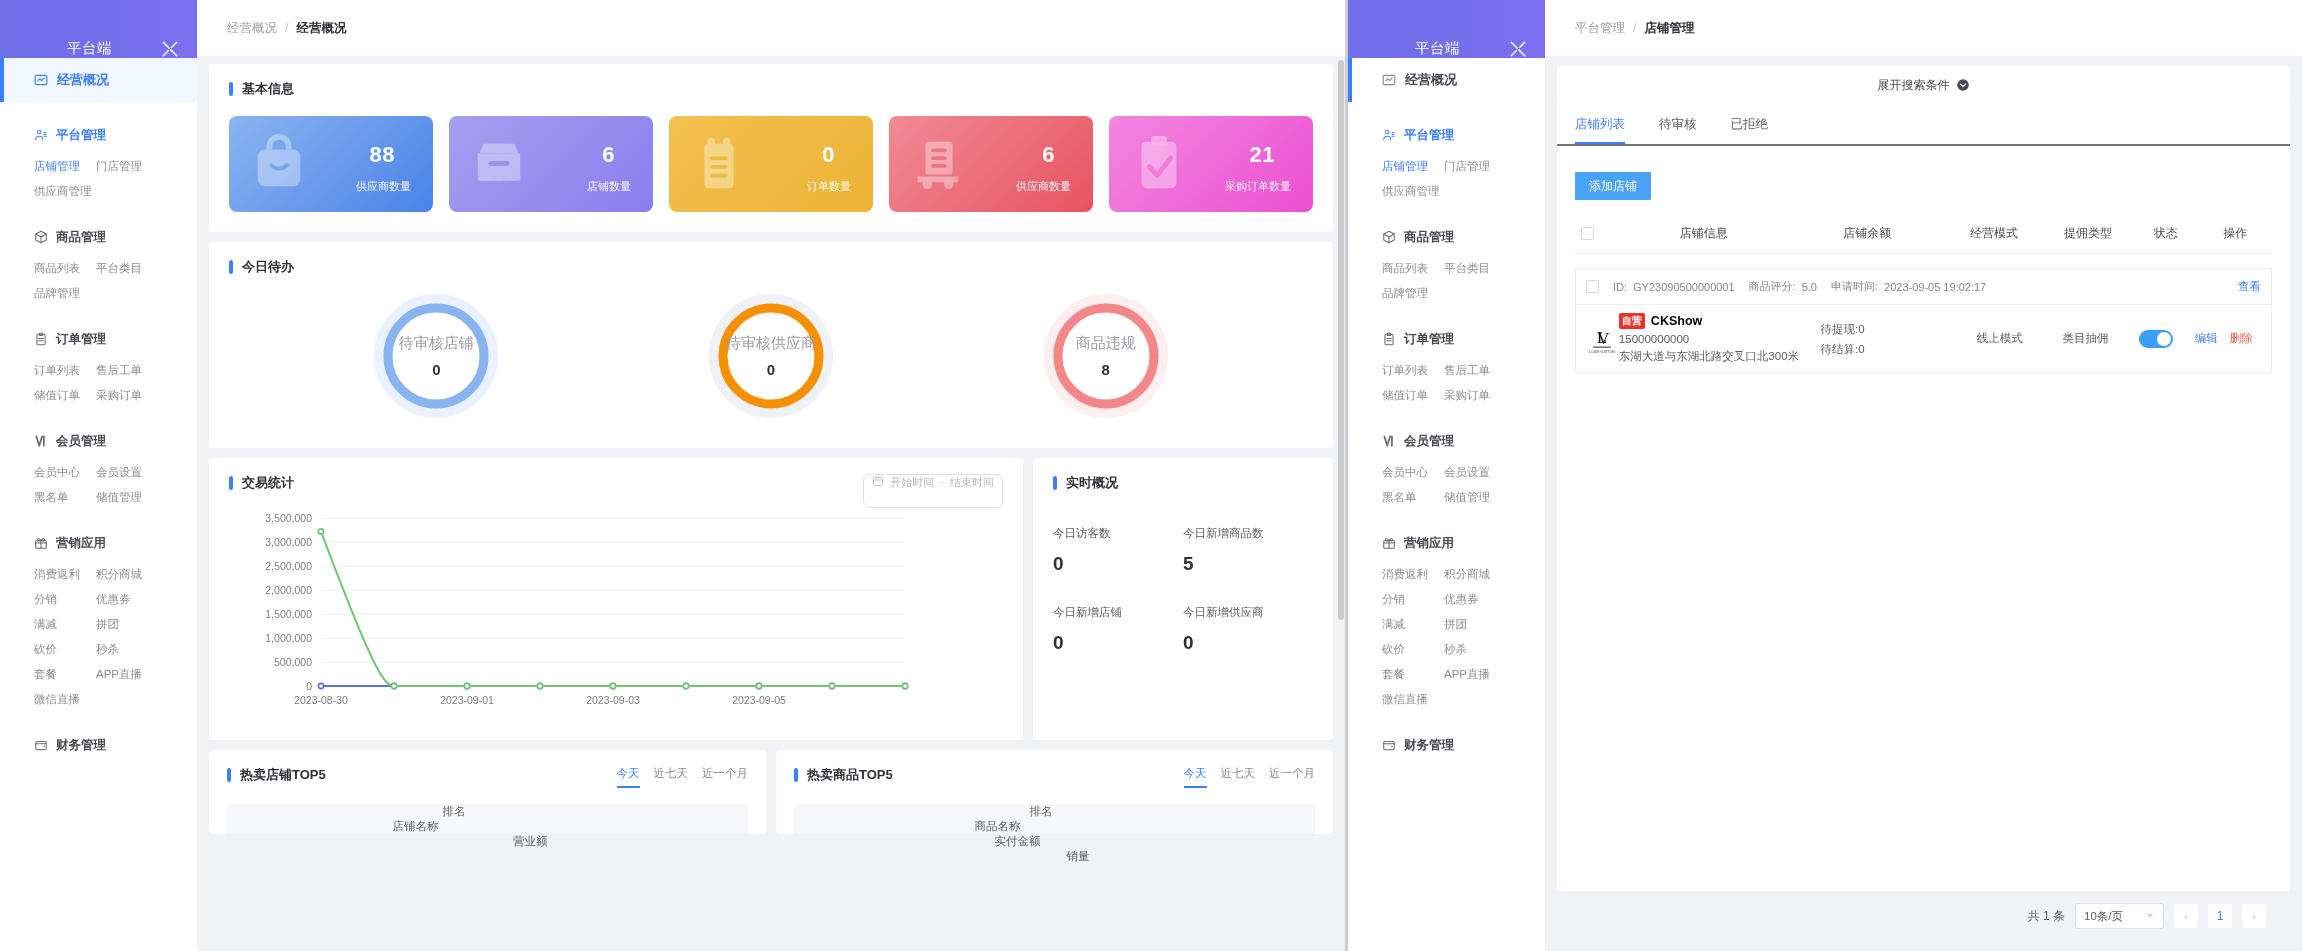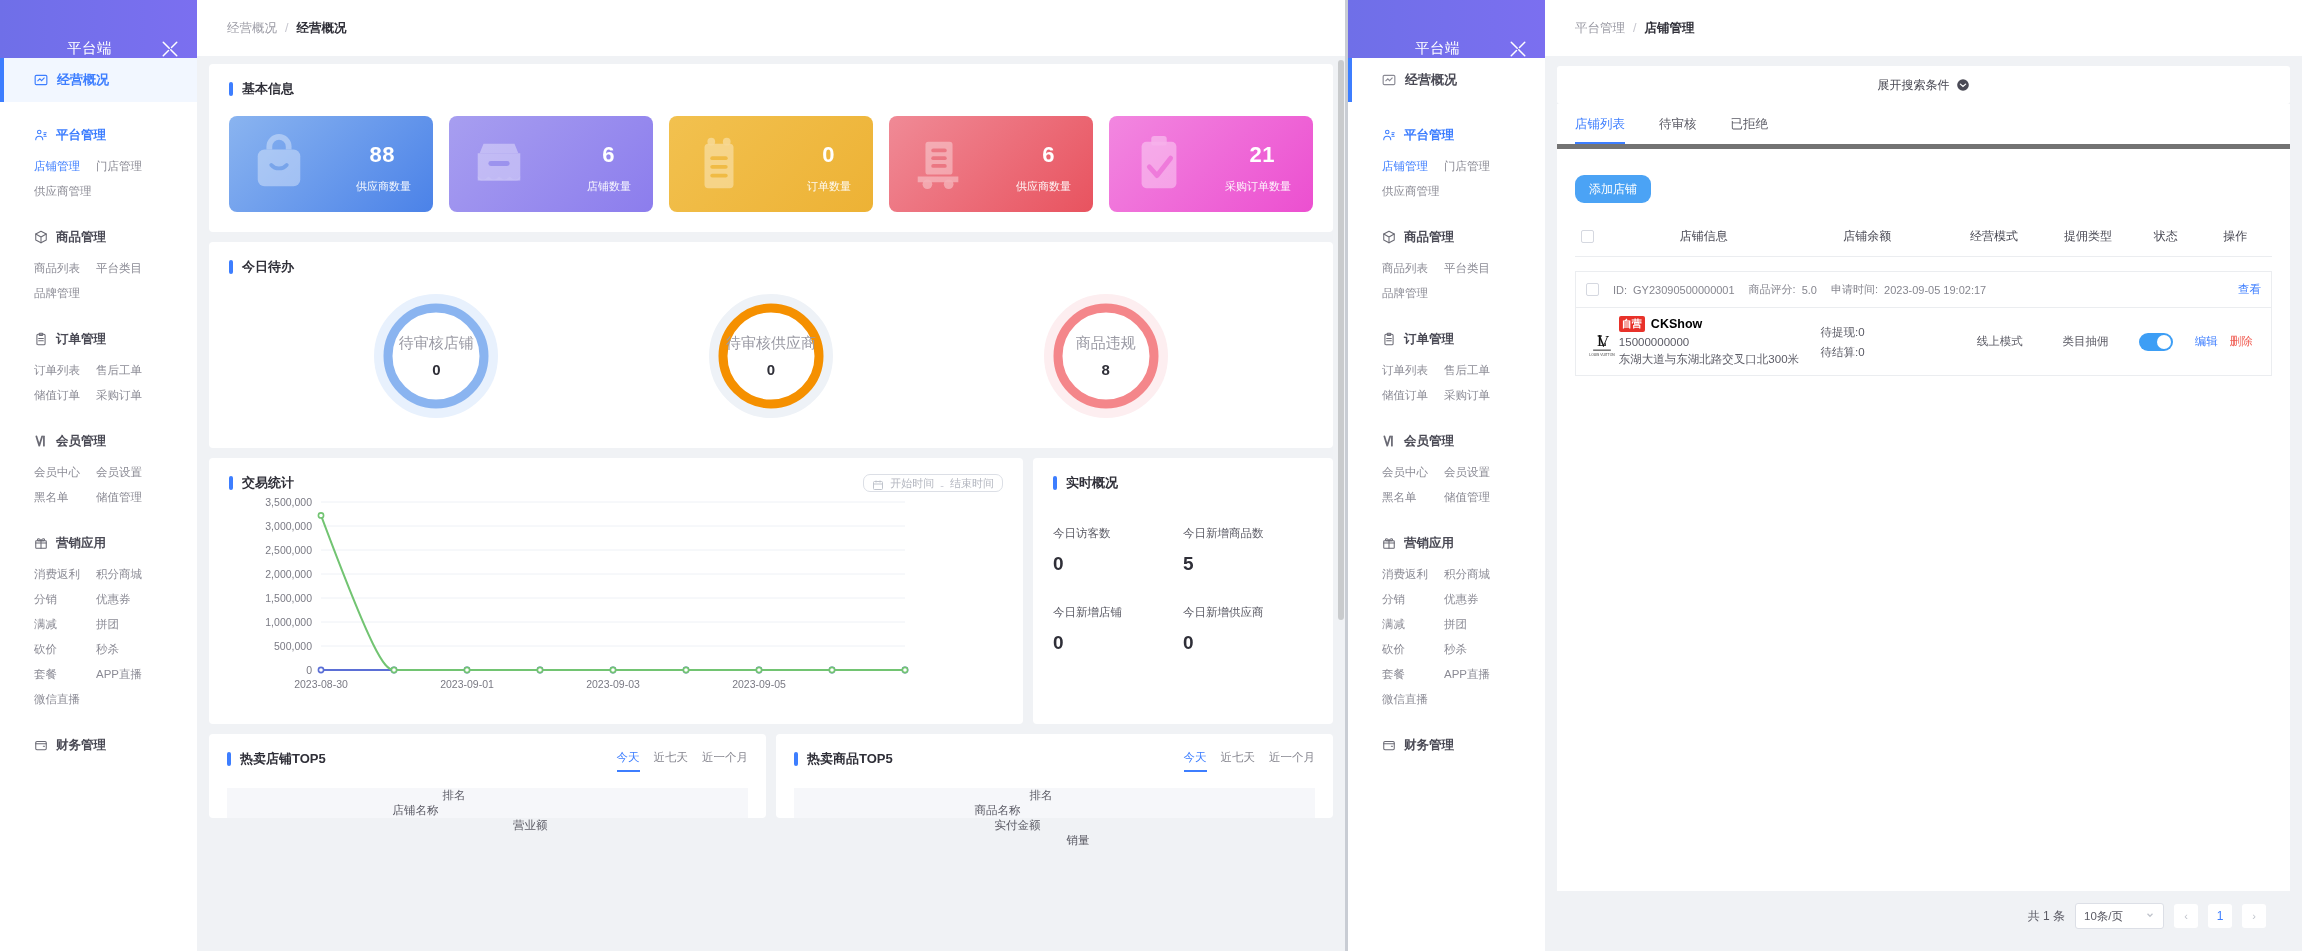--- a/index.html
+++ b/index.html
@@ -75,22 +75,22 @@
   .donut svg { position: absolute; inset: 0; }
   .donut-lab { font-size: 15px; color: #9a9aa4; position: relative; z-index: 2; margin-bottom: 8px; }
   .donut-val { font-size: 15px; font-weight: bold; color: #2f2f38; position: relative; z-index: 2; }
 
   
   .chart-row { display: flex; gap: 10px; margin-bottom: 10px; }
   .chart-card { background: #fff; border-radius: 4px; padding: 16px 20px;
                 flex: 1 1 auto; width: 740px; }
   .side-card  { background: #fff; border-radius: 4px; padding: 16px 20px;
                 width: 300px; flex: 0 0 300px; }
-  .date-picker { display: flex; align-items: flex-end; gap: 6px; border: 1px solid #dcdfe6;
-                 border-radius: 7px; height: 18px; padding: 0 8px; font-size: 11px;
+  .date-picker { display: flex; align-items: flex-start; gap: 6px; border: 1px solid #dcdfe6;
+                 border-radius: 7px; height: 34px; padding: 0 8px; font-size: 11px;
                  color: #b4b7c0; background: #fff; }
   .date-picker .cal { width: 12px; height: 12px; display: block; }
   .date-picker .dash { color: #c8cbd4; }
   .legend { display: flex; gap: 20px; align-items: center; }
   .legend-item { display: flex; align-items: center; gap: 5px; font-size: 11.5px; color: #606266; }
   .unit-lab { font-size: 11px; color: #6b6b74; }
 
   .rt-grid { display: grid; grid-template-columns: 1fr 1fr; row-gap: 30px; margin-top: 34px; }
   .rt-lab { font-size: 11.5px; color: #5a5a64; margin-bottom: 12px; }
   .rt-val { font-size: 19px; font-weight: bold; color: #2f2f38; }
@@ -104,24 +104,24 @@
   .top-head { display: flex; background: #f6f7fa; margin-top: 16px; height: 30px;
               align-items: center; font-size: 11.5px; color: #5a5a64; padding: 0 6px; flex-direction: column; }
 
   
   .rw-body { flex: 1; padding: 10px 12px; overflow: hidden; display: flex; flex-direction: column; }
   .search-bar { background: #fff; border-radius: 3px; height: 38px; display: flex;
                 align-items: center; justify-content: center; gap: 6px;
                 font-size: 12px; color: #4a4a55; margin-bottom: 0; }
   .chev { width: 14px; height: 14px; display: block; }
   .tab-bar { background: #fff; display: flex; gap: 34px; padding: 12px 18px 0 18px;
-             font-size: 12.5px; color: #5a5a64; border-bottom: 5px solid #737373; }
+             font-size: 12.5px; color: #5a5a64; border-bottom: 2px solid #737373; }
   .tab { padding-bottom: 9px; white-space: nowrap; }
   .tab.active { color: #3d7eff; border-bottom: 2px solid #3d7eff; }
-  .btn-primary { background: #4ba3f5; color: #fff; border: none; border-radius: 9px;
+  .btn-primary { background: #4ba3f5; color: #fff; border: none; border-radius: 1px;
                  height: 28px; padding: 0 14px; font-size: 12px; cursor: pointer;
                  font-family: inherit; }
   .tbl-wrap { background: #fff; flex: 1; padding: 14px 18px; overflow: hidden; }
   .tbl-head { display: flex; align-items: center; border-bottom: 1px solid #ebedf0;
               height: 40px; font-size: 12px; color: #4a4a55; }
   .ck { width: 13px; height: 13px; border: 1px solid #d5d8e0; border-radius: 2px;
         background: #fff; display: inline-block; flex: 0 0 13px; }
   .row-meta { display: flex; align-items: center; height: 36px; font-size: 11px;
               color: #86868f; gap: 14px; border: 1px solid #ebedf0; border-bottom: none;
               padding: 0 10px; margin-top: 14px; background: #fff; }

